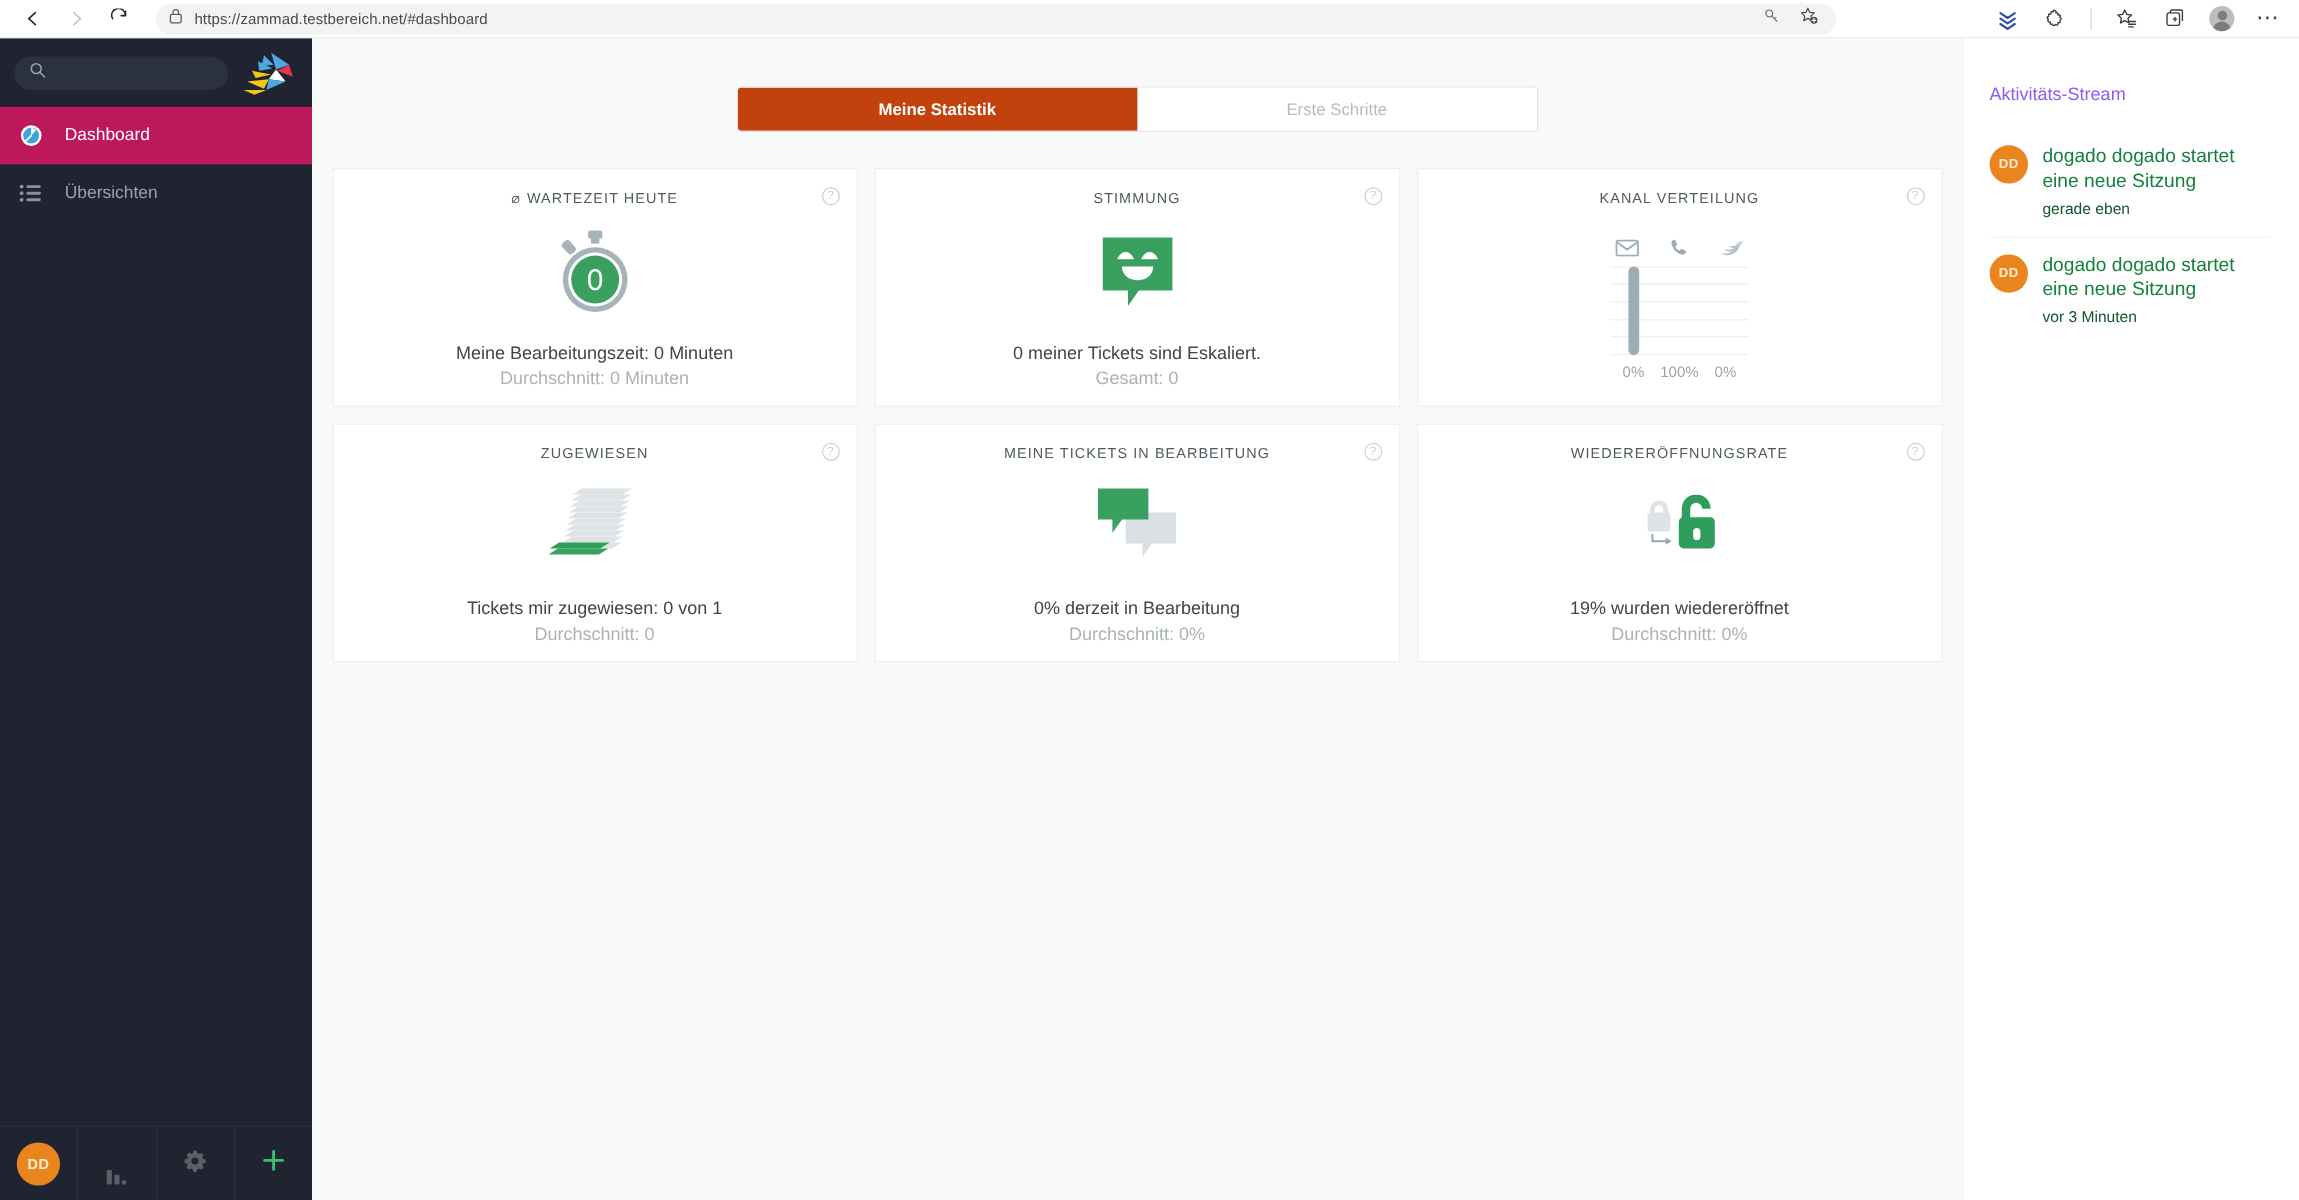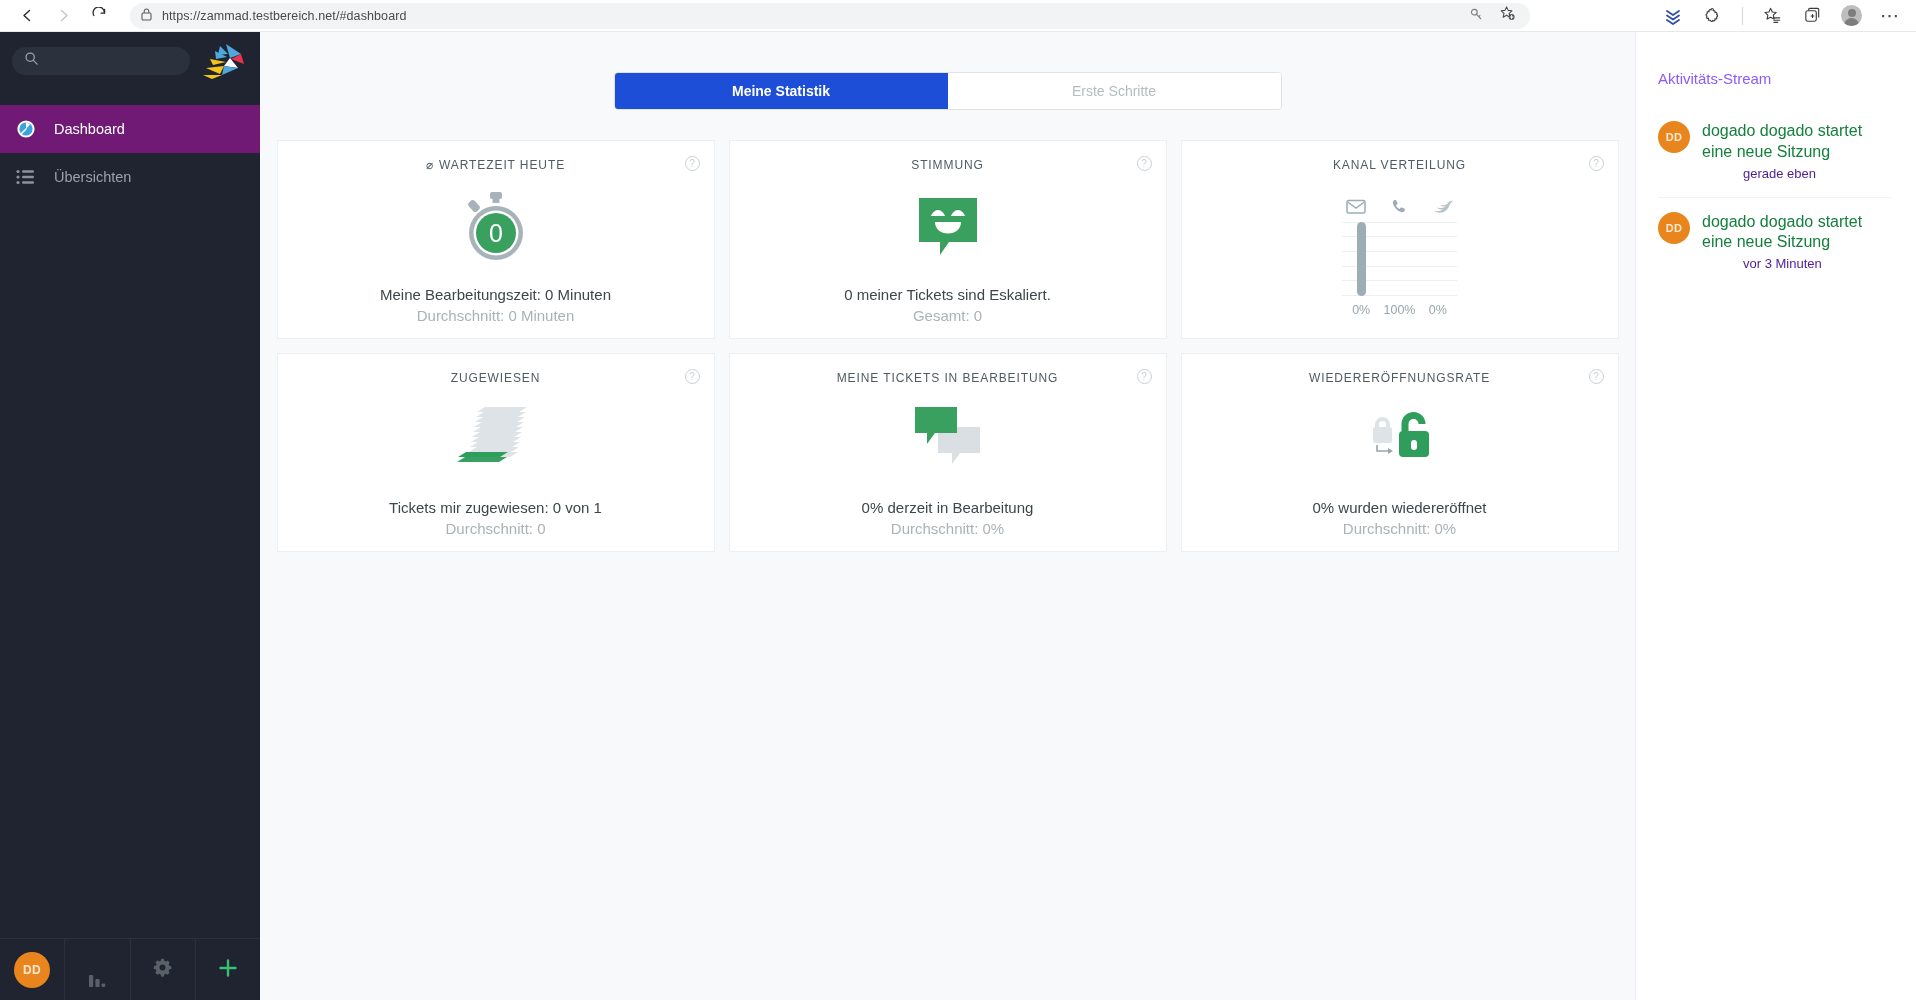--- a/index.html
+++ b/index.html
@@ -99,21 +99,21 @@
   }
   .search-input::placeholder { color:#6a7080; }
   .logo { width: 46px; height: 38px; flex: 0 0 46px; }
 
   .nav-item {
     height: 48px;
     display: flex; align-items: center;
     padding-left: 14px; gap: 16px;
     color: #9aa0ac; font-size: 14.5px;
   }
-  .nav-item.active { background: #701a75; color: #ffffff; margin-top: 16px; }
+  .nav-item.active { background: #be185d; color: #ffffff; }
   .nav-icon { width: 24px; display:flex; align-items:center; justify-content:center;}
 
   .sidebar-spacer { flex: 1; }
   .sidebar-bottom {
     height: 62px;
     display: flex; align-items: center;
     border-top: 1px solid #2b303c;
   }
   .sb-cell {
     flex: 1; height: 100%;
@@ -148,21 +148,21 @@
     border-radius: 4px;
     overflow: hidden;
     background: #ffffff;
   }
   .tab {
     flex: 1;
     display: flex; align-items: center; justify-content: center;
     font-size: 14px; color: #b4bcc2;
     background: #ffffff;
   }
-  .tab.active { background: #1d4ed8; color: #ffffff; font-weight: bold; }
+  .tab.active { background: #c2410c; color: #ffffff; font-weight: bold; }
 
   .cards {
     margin: 30px auto 0 auto;
     width: 1342px;
     display: grid;
     grid-template-columns: repeat(3, 1fr);
     gap: 14px;
   }
   .card {
     background: #ffffff;
@@ -231,21 +231,21 @@
   .activity-item:last-child { border-bottom: 0; }
   .act-avatar {
     width: 32px; height: 32px; flex: 0 0 32px;
     border-radius: 50%; background: #e8861d;
     color: #ffe9d2; font-size: 11px; font-weight: bold;
     display:flex; align-items:center; justify-content:center;
     letter-spacing:.4px;
   }
   .act-body { flex:1; min-width:0; }
   .act-text { font-size: 16px; color: #15803d; line-height: 1.3; }
-  .act-time { font-size: 13px; color: #4c1d95; margin-top: 3px; margin-left: 41px; }
+  .act-time { font-size: 13px; color: #14532d; margin-top: 3px; }
 </style>
 </head>
 <body>
 
 <div class="browser-bar">
   <div class="nav-btns">
     <div class="nav-btn">
       <svg width="17" height="17" viewBox="0 0 17 17">
           <path d="M10.5 3.5L5 8.5l5.5 5" stroke="#2b2b2b" stroke-width="1.4" fill="none" stroke-linecap="round" stroke-linejoin="round"></path>
           <path d="M5 8.5h1" stroke="#2b2b2b" stroke-width="1.4"></path>
@@ -576,21 +576,21 @@
                   <path d="M25 36l5 3-5 3z" fill="#9aa4aa"></path>
                 </g>
                 <g>
                   <path d="M42 21V12a8.5 8.5 0 0117 0" stroke="#2f9e5c" stroke-width="7" fill="none"></path>
                   <rect x="36" y="19" width="30" height="26" rx="4" fill="#2f9e5c"></rect>
                   <rect x="48" y="28" width="6" height="10" rx="3" fill="#ffffff"></rect>
                 </g>
               </svg>
             </span>
           </div>
-          <div class="card-main-text">0% wurden wiedereröffnet</div>
+          <div class="card-main-text">19% wurden wiedereröffnet</div>
           <div class="card-sub-text">Durchschnitt: 0%</div>
         </div>
 
       </div>
     </div>
   </div>
 
   <div class="activity">
     <div class="activity-title">Aktivitäts-Stream</div>
 

